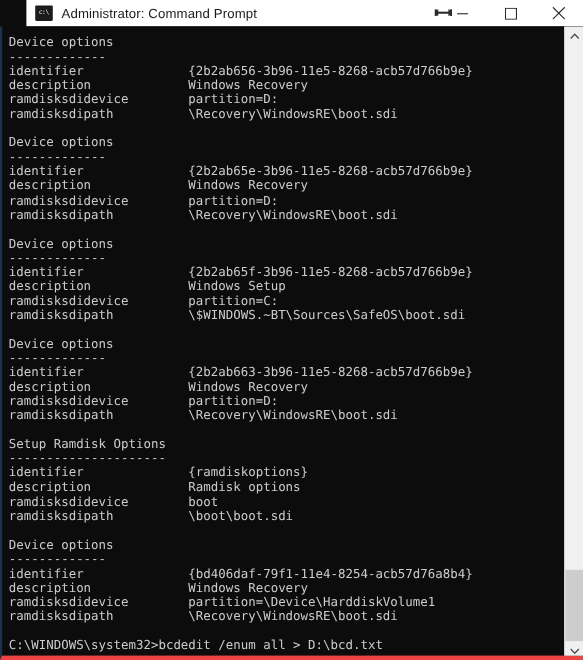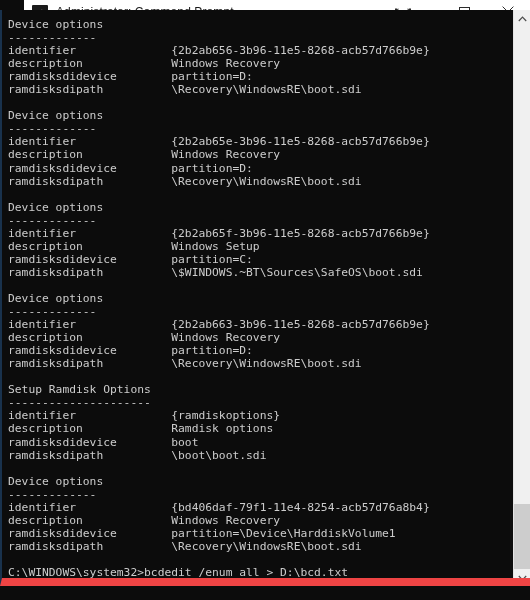--- a/index.html
+++ b/index.html
@@ -88,27 +88,27 @@
     align-items: center;
     justify-content: center;
     background: transparent;
   }
   .winbtn svg { display: block; }
 
   
   .console {
     position: absolute;
     left: 0;
-    top: 10px;
+    top: 24px;
     width: 530px;
     height: 576px;
     background: #0c0c0c;
     box-sizing: border-box;
     border-left: 2px solid #19324d;
-    border-bottom: 8px solid #ef4444;
+    border-bottom: 4px solid #ef4444;
     overflow: hidden;
   }
 
   .screen {
     position: absolute;
     left: 0;
     top: 0;
     right: 17px;
     bottom: 0;
     padding: 8px 0 0 6px;

